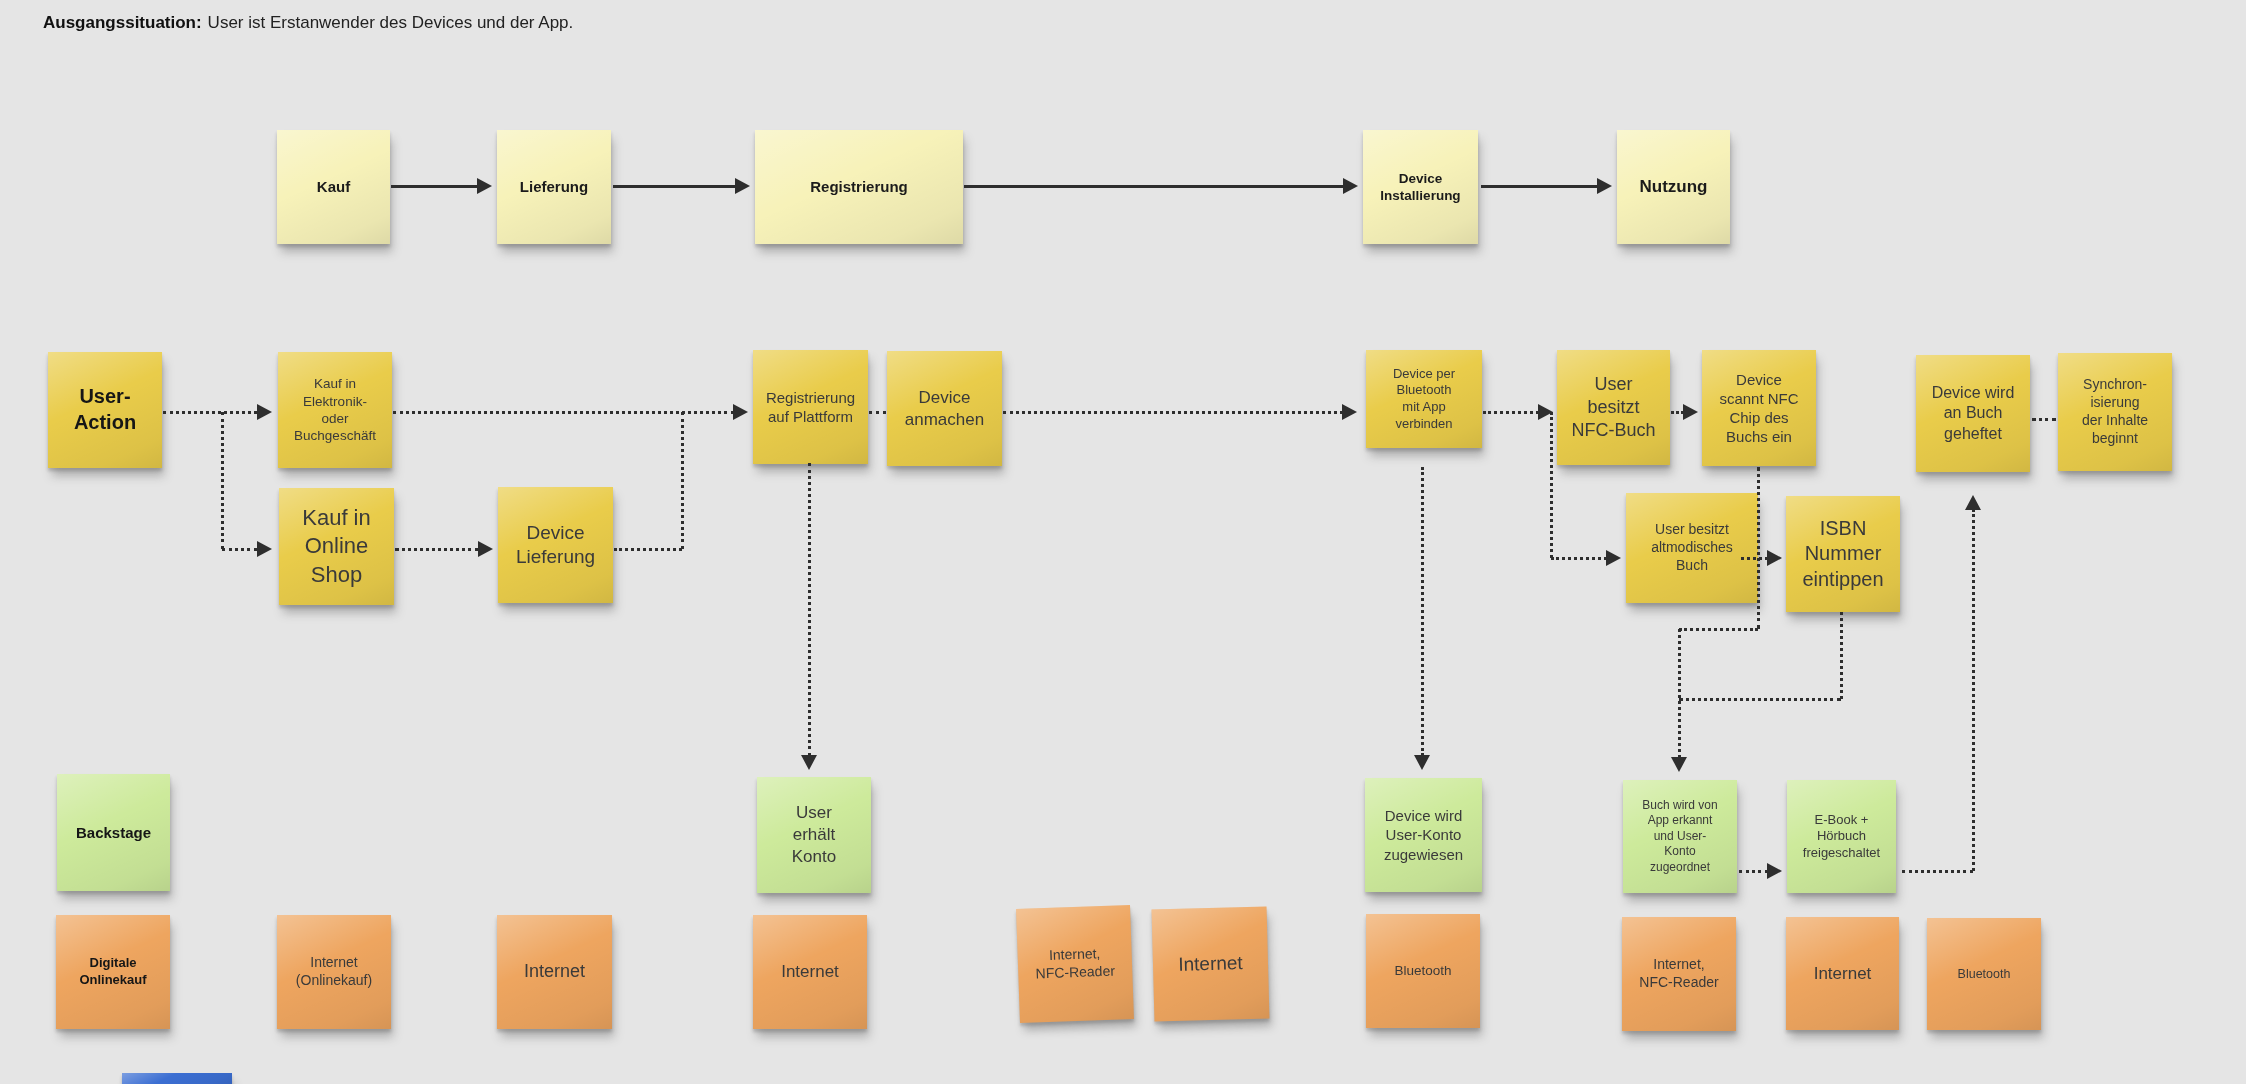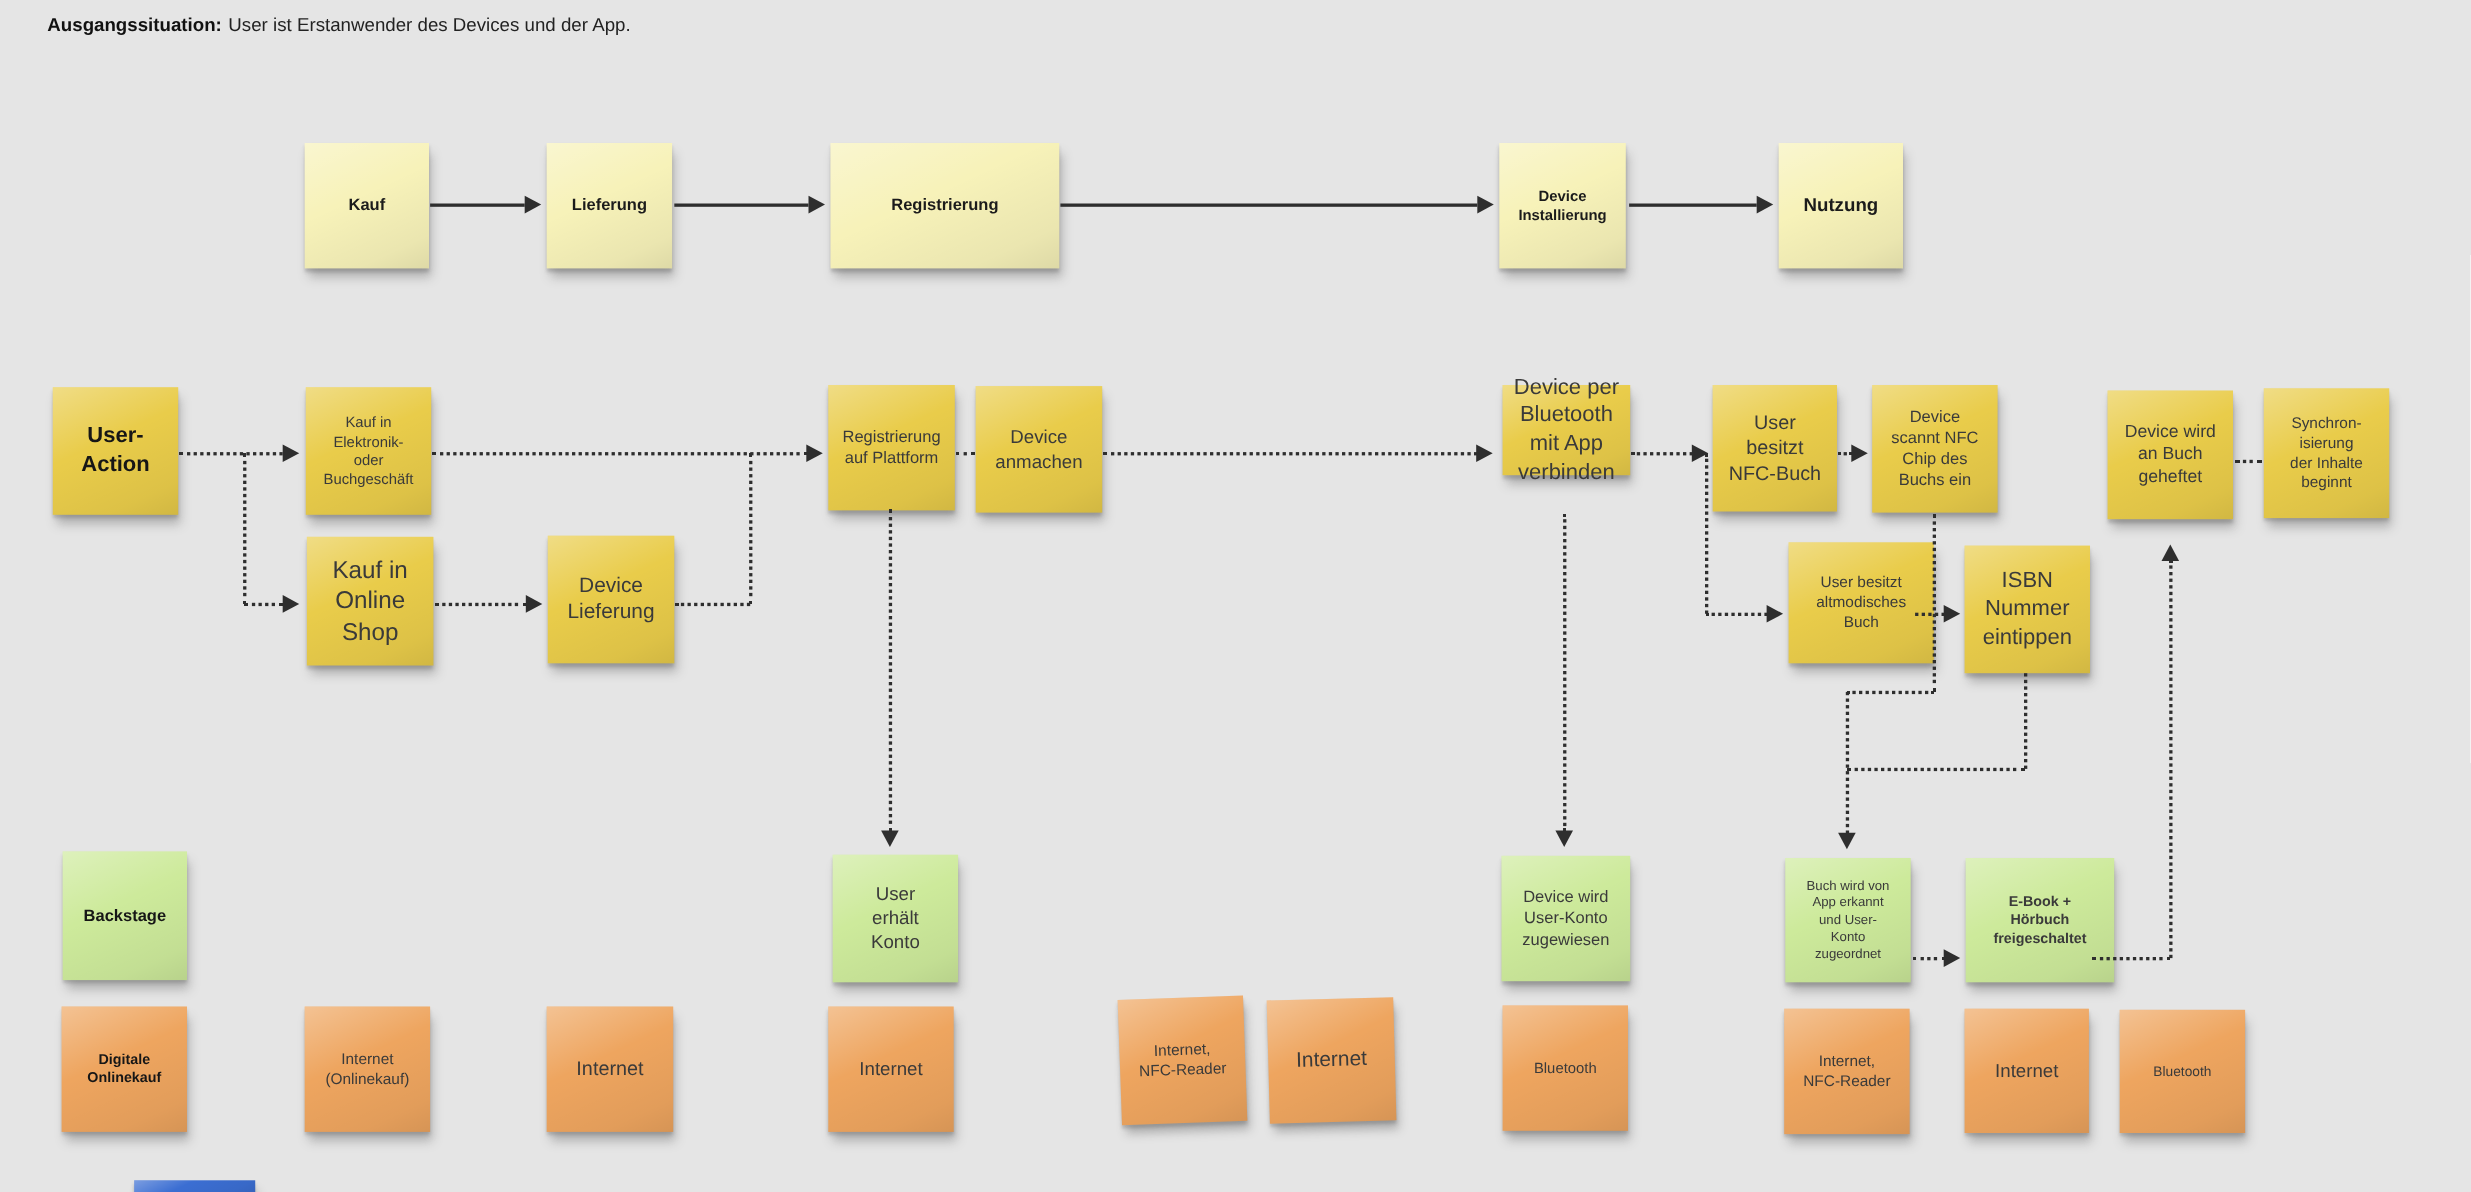--- a/index.html
+++ b/index.html
@@ -44,21 +44,21 @@
 Buchgeschäft</div>
     <div class="sticky action" style="left: 279px; top: 488px; width: 115px; height: 117px; font-size: 22px; background-color: rgb(233, 204, 74);">Kauf in
 Online
 Shop</div>
     <div class="sticky action" style="left: 498px; top: 487px; width: 115px; height: 116px; font-size: 19px; background-color: rgb(233, 204, 74);">Device
 Lieferung</div>
     <div class="sticky action" style="left: 753px; top: 350px; width: 115px; height: 114px; font-size: 15px; background-color: rgb(233, 204, 74);">Registrierung
 auf Plattform</div>
     <div class="sticky action" style="left: 887px; top: 351px; width: 115px; height: 115px; font-size: 17px; background-color: rgb(233, 204, 74);">Device
 anmachen</div>
-    <div class="sticky action" style="left: 1366px; top: 350px; width: 116px; height: 82px; font-size: 20px; background-color: rgb(233, 204, 74);">Device per
+    <div class="sticky action" style="left: 1366px; top: 350px; width: 116px; height: 98px; font-size: 13px; background-color: rgb(233, 204, 74);">Device per
 Bluetooth
 mit App
 verbinden</div>
     <div class="sticky action" style="left: 1557px; top: 350px; width: 113px; height: 115px; font-size: 18px; background-color: rgb(233, 204, 74);">User
 besitzt
 NFC-Buch</div>
     <div class="sticky action" style="left: 1702px; top: 350px; width: 114px; height: 116px; font-size: 15px; background-color: rgb(233, 204, 74);">Device
 scannt NFC
 Chip des
 Buchs ein</div>
@@ -80,21 +80,21 @@
 erhält
 Konto</div>
     <div class="sticky backstage" style="left: 1365px; top: 778px; width: 117px; height: 114px; font-size: 15px; background-color: rgb(205, 234, 155);">Device wird
 User-Konto
 zugewiesen</div>
     <div class="sticky backstage" style="left: 1623px; top: 780px; width: 114px; height: 113px; font-size: 12px; background-color: rgb(205, 234, 155);">Buch wird von
 App erkannt
 und User-
 Konto
 zugeordnet</div>
-    <div class="sticky backstage" style="left: 1787px; top: 780px; width: 135px; height: 113px; font-size: 13px; background-color: rgb(205, 234, 155); font-weight: bold;">E-Book +
+    <div class="sticky backstage" style="left: 1787px; top: 780px; width: 109px; height: 113px; font-size: 13px; background-color: rgb(205, 234, 155);">E-Book +
 Hörbuch
 freigeschaltet</div>
     <div class="sticky touchpoint bold" style="left: 56px; top: 915px; width: 114px; height: 114px; font-size: 13px; background-color: rgb(238, 165, 95);">Digitale
 Onlinekauf</div>
     <div class="sticky touchpoint" style="left: 277px; top: 915px; width: 114px; height: 114px; font-size: 14px; background-color: rgb(238, 165, 95);">Internet
 (Onlinekauf)</div>
     <div class="sticky touchpoint" style="left: 497px; top: 915px; width: 115px; height: 114px; font-size: 18px; background-color: rgb(238, 165, 95);">Internet</div>
     <div class="sticky touchpoint" style="left: 753px; top: 915px; width: 114px; height: 114px; font-size: 17px; background-color: rgb(238, 165, 95);">Internet</div>
     <div class="sticky touchpoint" style="left: 1018px; top: 907px; width: 114px; height: 114px; font-size: 14px; background-color: rgb(238, 165, 95); transform: rotate(-2deg);">Internet,
 NFC-Reader</div>

